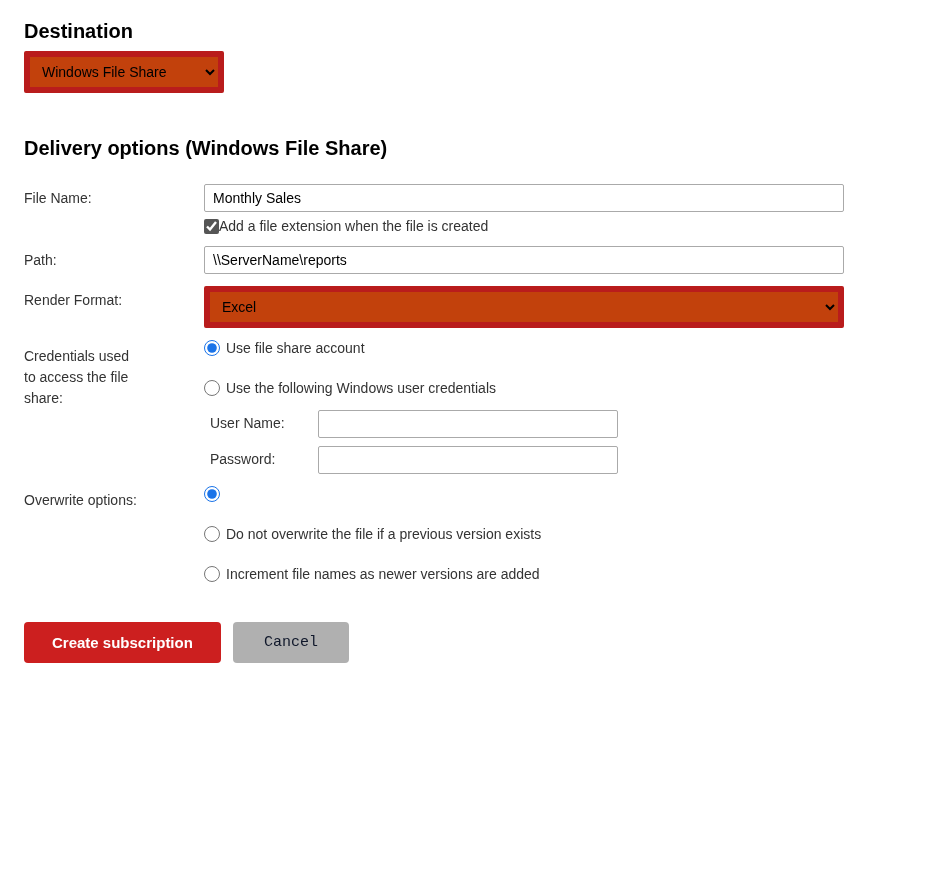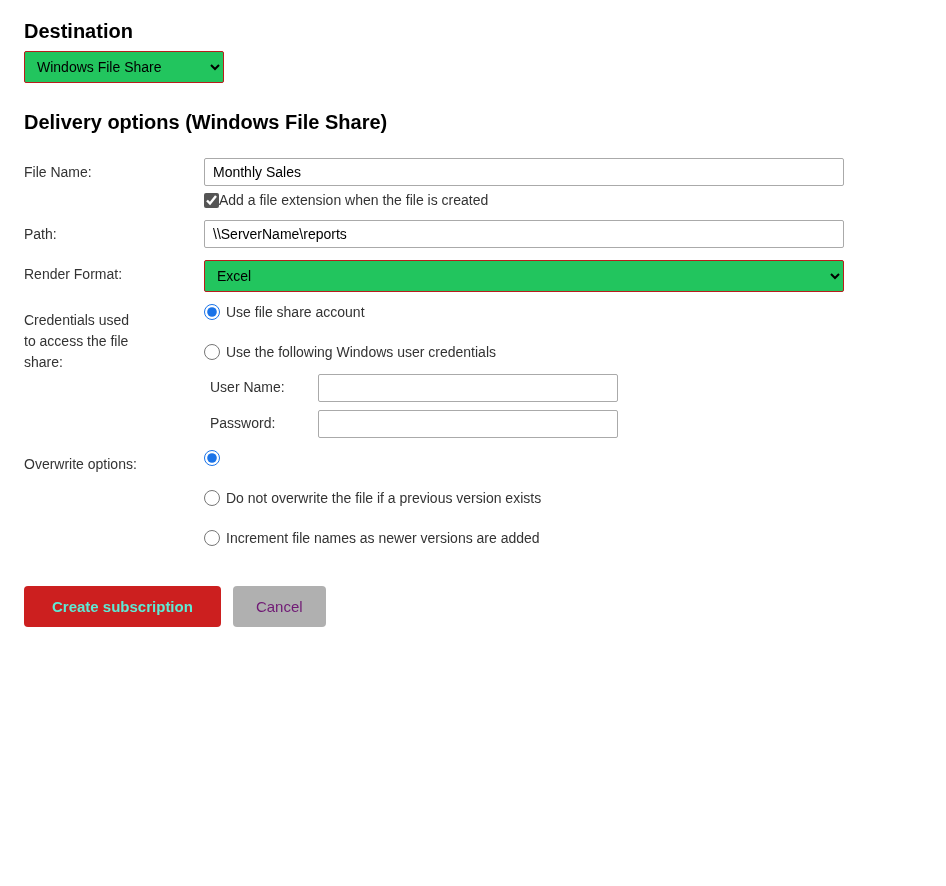--- a/index.html
+++ b/index.html
@@ -18,35 +18,35 @@
     }
 
     h2 {
       font-size: 20px;
       font-weight: bold;
       margin-bottom: 8px;
       color: #000;
     }
 
     .section {
-      margin-bottom: 28px;
+      margin-bottom: 44px;
     }
 
     .section-label {
       font-size: 13px;
       color: #555;
       margin-bottom: 6px;
     }
 
     select {
       padding: 6px 28px 6px 8px;
       font-size: 14px;
-      border: 1px solid #b91c1c;
+      border: 6px solid #b91c1c;
       border-radius: 2px;
-      background: #22c55e;
+      background: #c2410c;
       appearance: auto;
       min-width: 200px;
       cursor: pointer;
     }
 
     .delivery-section {
       margin-top: 8px;
     }
 
     .form-grid {
@@ -125,38 +125,39 @@
     }
 
     .button-bar {
       display: flex;
       gap: 12px;
       margin-top: 40px;
     }
 
     .btn-create {
       background: #cc1f1f;
-      color: #5eead4;
+      color: #ffffff;
       border: none;
       padding: 12px 28px;
       font-size: 15px;
       font-weight: bold;
       border-radius: 4px;
       cursor: pointer;
     }
 
     .btn-cancel {
       background: #b0b0b0;
-      color: #701a75;
+      color: #0f172a;
       border: none;
-      padding: 12px 23px;
+      padding: 12px 31px;
       font-size: 15px;
       font-weight: normal;
       border-radius: 4px;
       cursor: pointer;
+      font-family: Liberation Mono, monospace;
     }
 
     .select-render {
       min-width: 160px;
     }
   </style>
 </head>
 <body>
 
 <div class="section">

